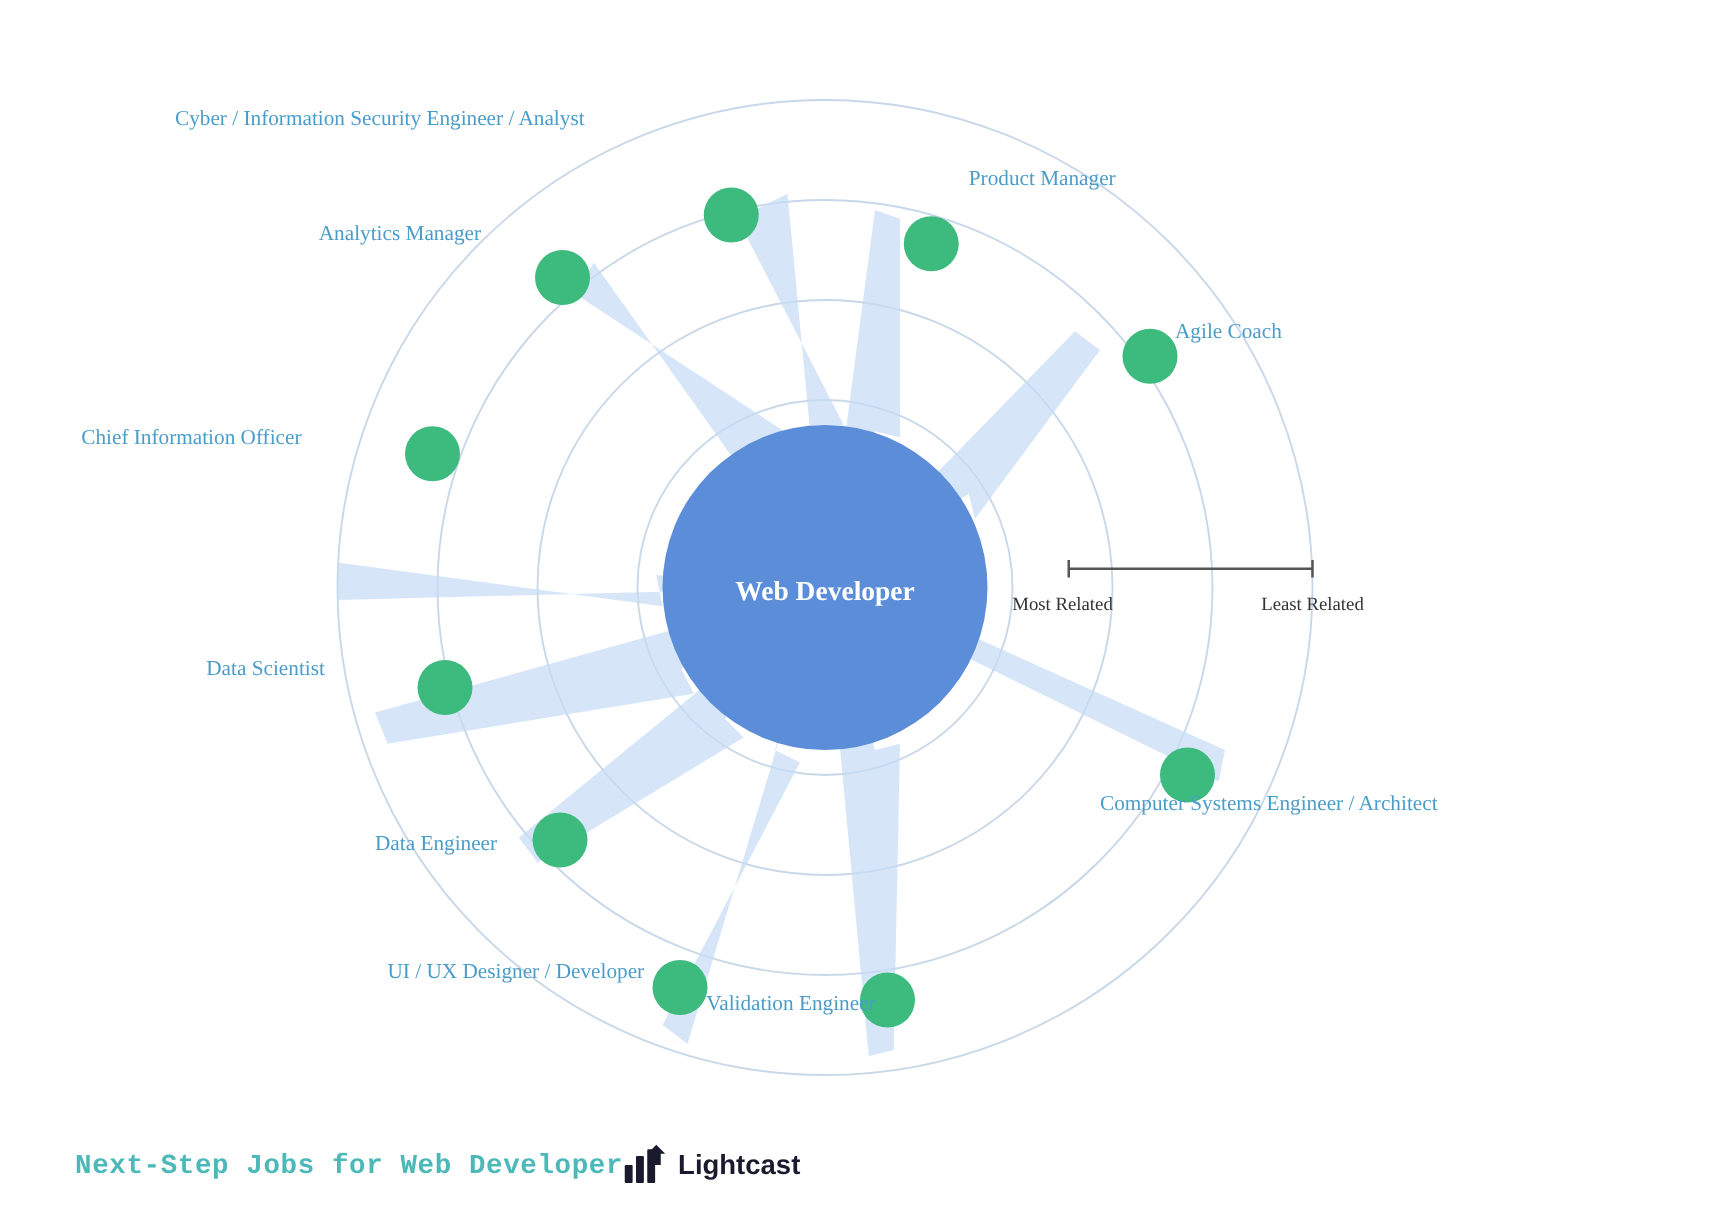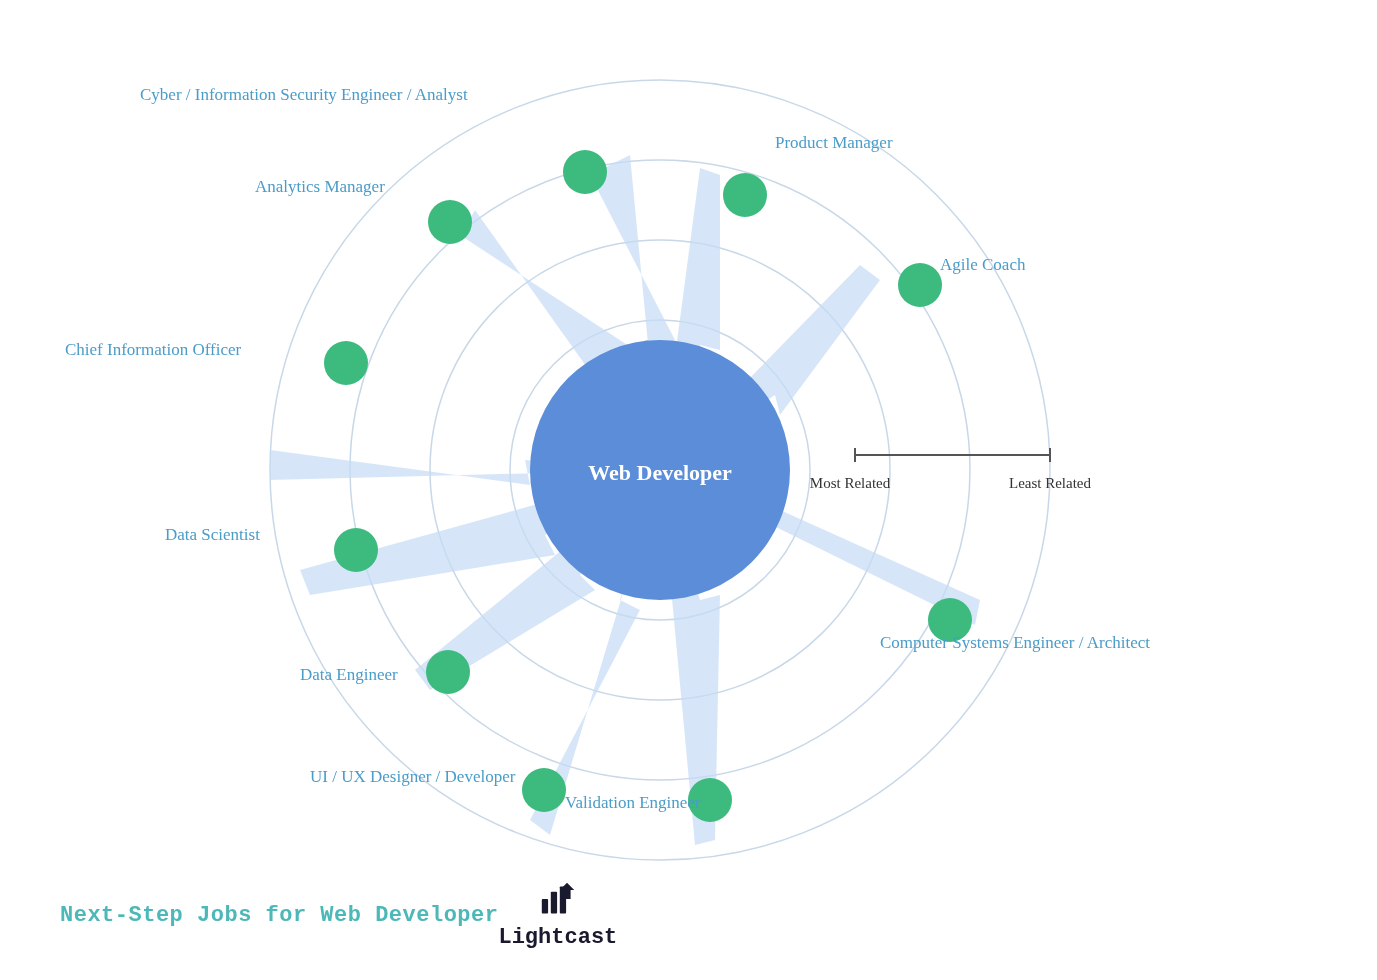--- a/index.html
+++ b/index.html
@@ -38,22 +38,21 @@
       font-weight: bold;
       letter-spacing: 0.5px;
     }
     .logo {
       display: flex;
       align-items: center;
       gap: 8px;
       font-size: 22px;
       font-weight: bold;
       color: #1a1a2e;
-      font-family: Liberation Mono, monospace;
-      flex-direction: column;
+      font-family: Liberation Sans, sans-serif;
     }
     .logo-icon {
       width: 36px;
       height: 36px;
     }
   </style>
 </head>
 <body>
 
 <div class="main-container">

